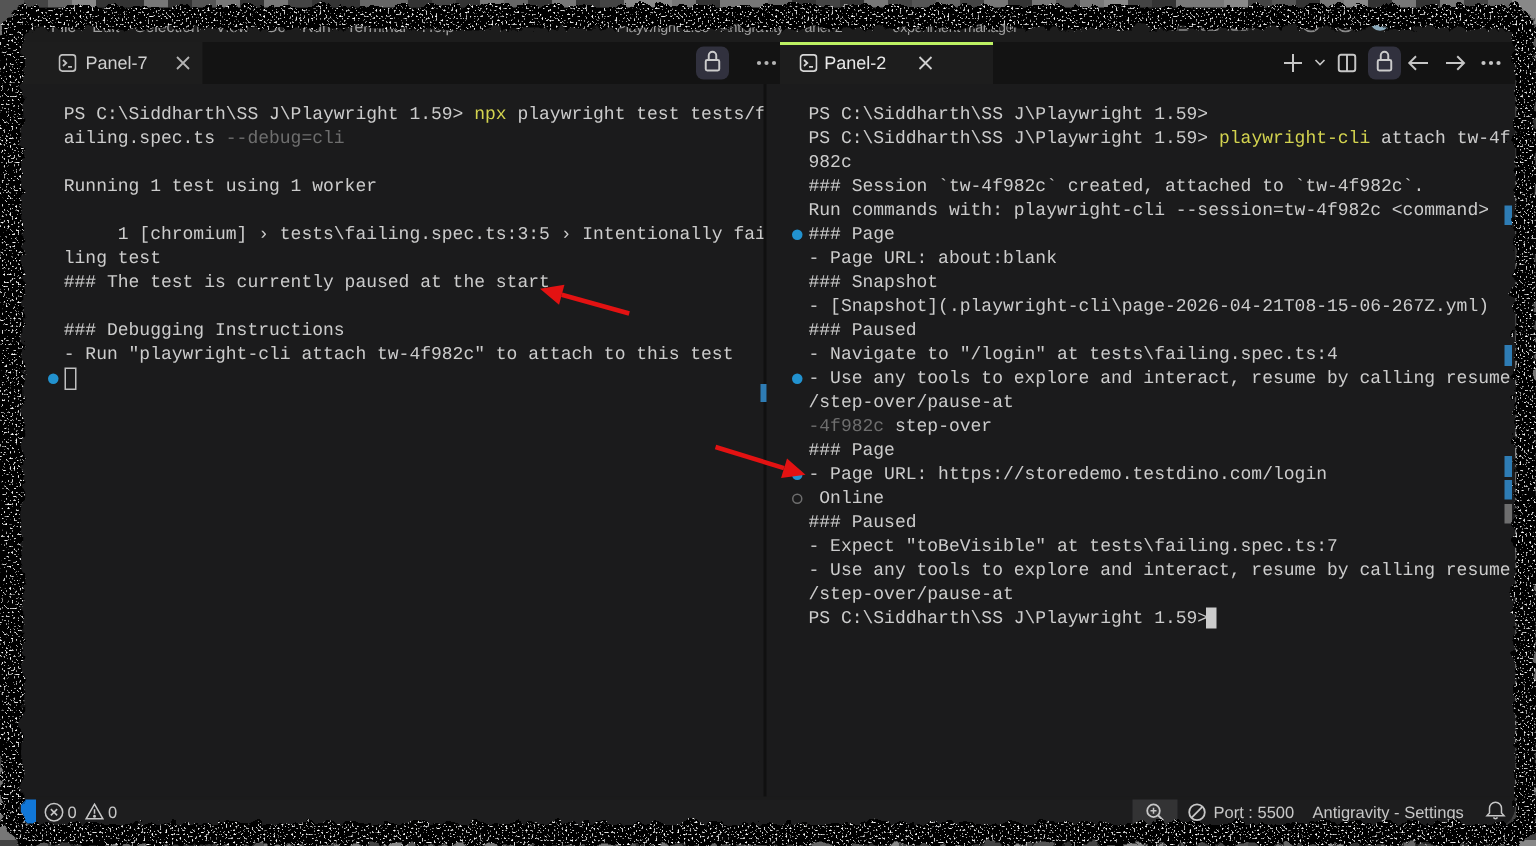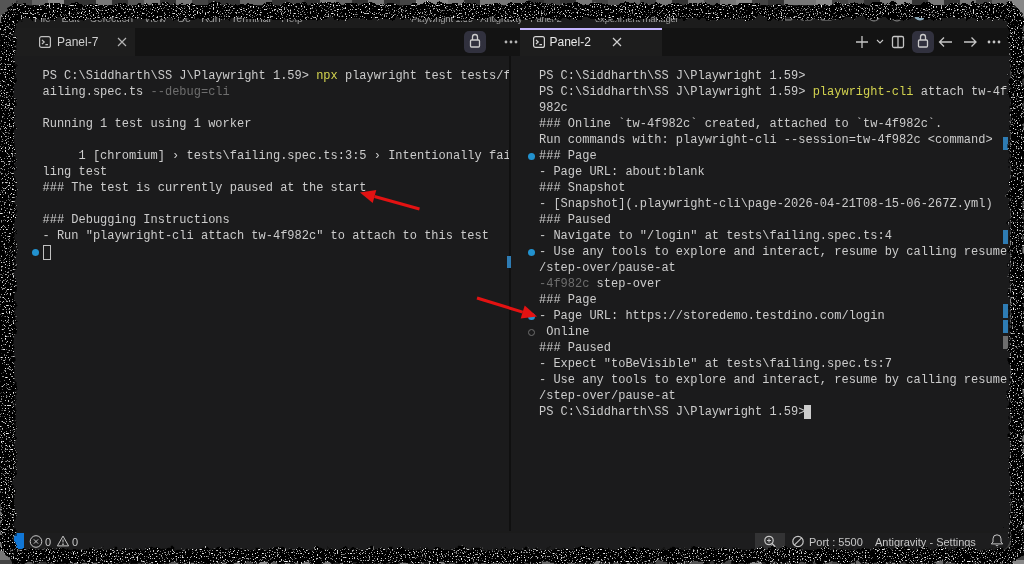--- a/index.html
+++ b/index.html
@@ -534,21 +534,21 @@
       <g fill="none" stroke="#cccccc" stroke-width="1.3">
         <rect x="6.5" y="12" width="9" height="7" rx="1"></rect>
         <path d="M8.5 12v-3a2.5 2.5 0 0 1 5 0v3"></path>
       </g>
       <g fill="#b4b4b4">
             <circle cx="42" cy="14" r="1.4"></circle>
             <circle cx="47" cy="14" r="1.4"></circle>
             <circle cx="52" cy="14" r="1.4"></circle>
           </g>
     </svg>
-    <div class="tab" style="left:508px;width:142px;border-top:2px solid #c4b5fd;height:26px;">
+    <div class="tab" style="left:508px;width:142px;border-top:2px solid #bef264;height:26px;">
       <svg width="12" height="12" style="position:absolute;left:12.5px;top:6px">
             <rect x="0.6" y="0.6" width="10.8" height="10.8" rx="2" fill="none" stroke="#d6d6d6" stroke-width="1.2"></rect>
             <path d="M3 4l2.2 2L3 8" fill="none" stroke="#d6d6d6" stroke-width="1.2"></path>
             <line x1="6.4" y1="8.6" x2="9" y2="8.6" stroke="#d6d6d6" stroke-width="1.2"></line>
           </svg>
       <span style="position:absolute;left:29.5px;top:5px;color:#e8e8e8">Panel-2</span>
       <svg width="10" height="10" style="position:absolute;left:92px;top:7px">
             <path d="M1 1L9 9M9 1L1 9" stroke="#d0d0d0" stroke-width="1.2"></path>
           </svg>
     </div>
@@ -586,21 +586,21 @@
 <div class="ln"></div>
 <div class="ln">### Debugging Instructions</div>
 <div class="ln">- Run "playwright-cli attach tw-4f982c" to attach to this test</div>
 <div class="ln"><span class="dot" style="left:-10.6px;top:4.5px"></span><span style="position:absolute;left:0.5px;top:0.5px;width:6px;height:13.5px;border:1.2px solid #c0c0c0;"></span></div>
     </div>
     <div style="position:absolute;left:497px;top:0;width:2px;height:475px;background:#101010"></div>
     <div class="term" id="t2" style="left:527px;width:470px;padding-top:12px;">
 <div class="ln">PS C:\Siddharth\SS J\Playwright 1.59&gt;</div>
 <div class="ln">PS C:\Siddharth\SS J\Playwright 1.59&gt; <span class="y">playwright-cli</span> attach tw-4f</div>
 <div class="ln">982c</div>
-<div class="ln">### Online `tw-4f982c` created, attached to `tw-4f982c`.</div>
+<div class="ln">### Session `tw-4f982c` created, attached to `tw-4f982c`.</div>
 <div class="ln">Run commands with: playwright-cli --session=tw-4f982c &lt;command&gt;</div>
 <div class="ln"><span class="dot" style="left:-11.4px;top:4.5px"></span>### Page</div>
 <div class="ln">- Page URL: about:blank</div>
 <div class="ln">### Snapshot</div>
 <div class="ln">- [Snapshot](.playwright-cli\page-2026-04-21T08-15-06-267Z.yml)</div>
 <div class="ln">### Paused</div>
 <div class="ln">- Navigate to "/login" at tests\failing.spec.ts:4</div>
 <div class="ln"><span class="dot" style="left:-11.4px;top:4.5px"></span>- Use any tools to explore and interact, resume by calling resume</div>
 <div class="ln">/step-over/pause-at</div>
 <div class="ln"><span class="g">-4f982c</span> step-over</div>

